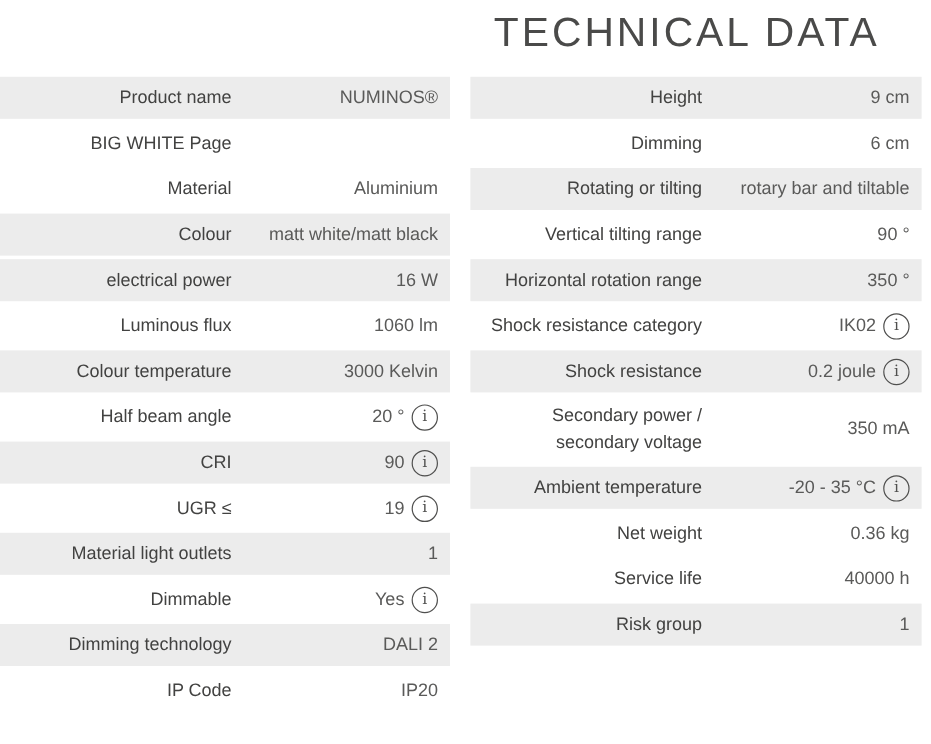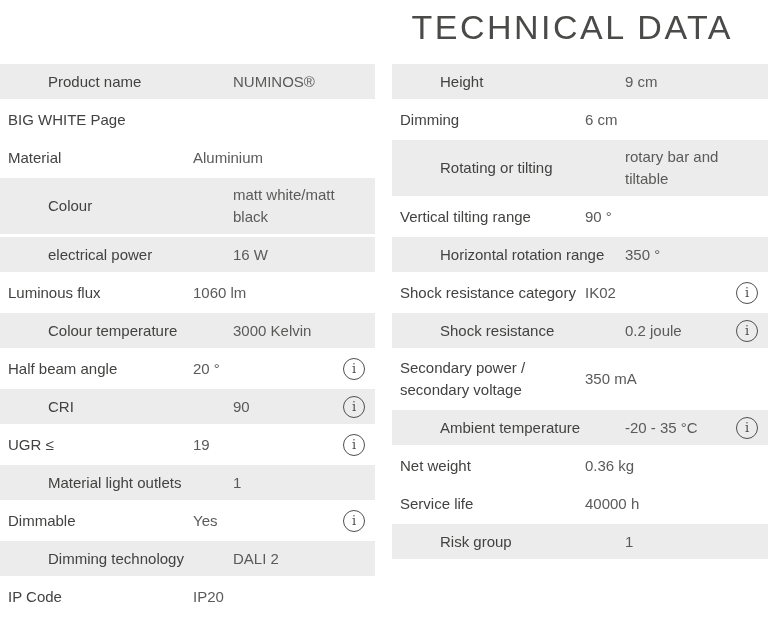--- a/index.html
+++ b/index.html
@@ -3,20 +3,21 @@
 <meta charset="utf-8">
 <style>
   html,body{margin:0;padding:0;background:#ffffff;}
   .screen{
     position:relative;
     width:776px;
     height:620px;
     background:#ffffff;
     overflow:hidden;
     font-family:"Liberation Sans", sans-serif;
+    text-align:right;
   }
   .title{
     position:absolute;
     top:8px;
     right:43px;
     margin:0;
     font-size:34px;
     font-weight:300;
     letter-spacing:2.5px;
     color:#4a4a49;
@@ -31,21 +32,21 @@
   .row{
     display:flex;
     align-items:center;
     min-height:35px;
     margin-bottom:3px;
     padding:6px 10px 6px 8px;
     box-sizing:border-box;
     font-size:15px;
     line-height:22px;
   }
-  .row.striped{ background:#ececec;padding-left:48px; }
+  .row.striped{ background:#ececec; }
   .label{
     width:185px;
     flex-shrink:0;
     color:#424241;
   }
   .value{
     flex:1;
     color:#5a5a59;
   }
   .info-icon{

